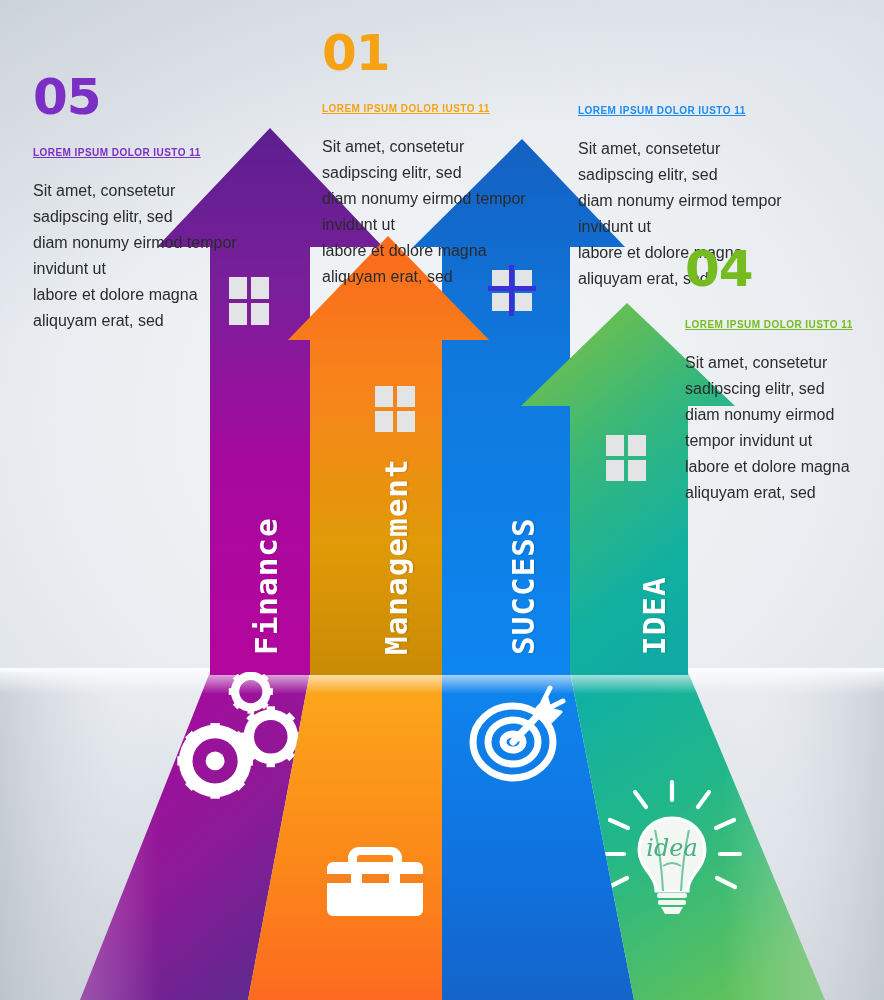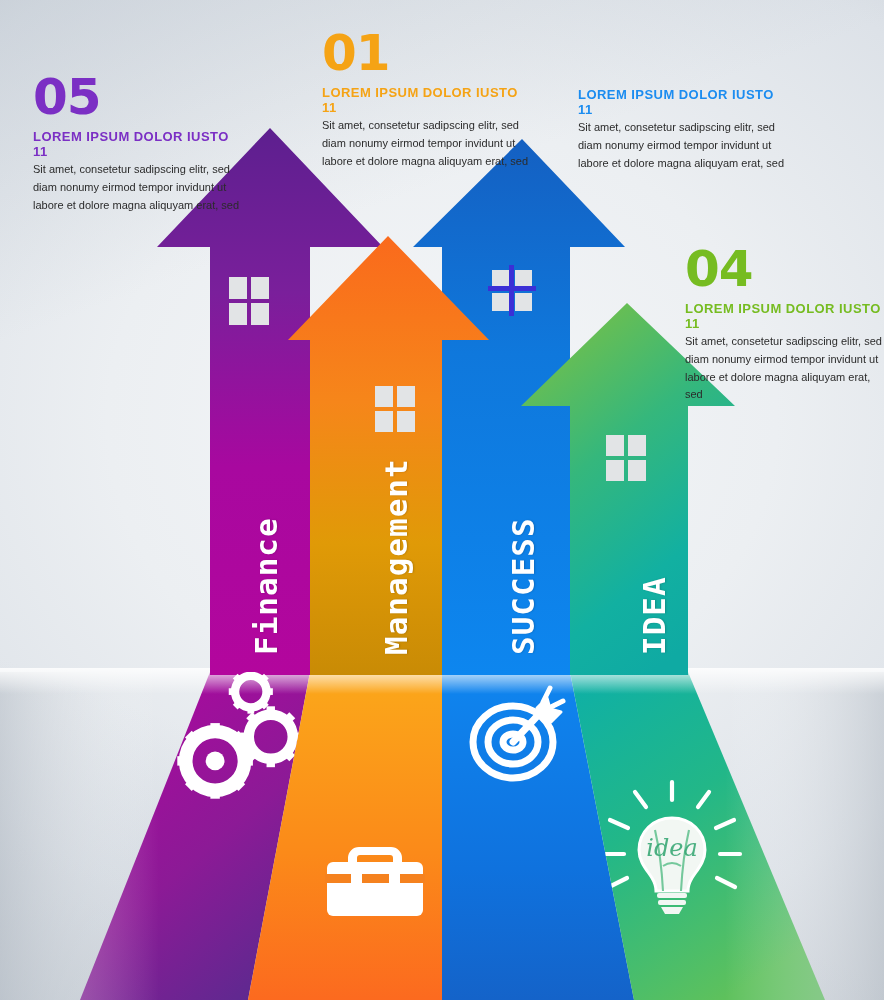--- a/index.html
+++ b/index.html
@@ -21,24 +21,24 @@
   svg.layer{position:absolute;left:0;top:0;width:884px;height:1000px;}
   #artwork{z-index:2;}
 
   
   .callout{position:absolute;z-index:6;}
   .num{
     font-size:50px;font-weight:bold;line-height:.92;letter-spacing:-1px;
     font-family:"DejaVu Sans","Liberation Sans",sans-serif;
   }
   .head{
-    font-size:13px;font-weight:bold;letter-spacing:.45px;margin-top:9px;
+    font-size:10px;font-weight:bold;letter-spacing:.45px;margin-top:27px;text-decoration:underline;
   }
   .body{
-    font-size:11px;color:#2b2b2b;line-height:1.62;margin-top:2px;white-space:pre-line;
+    font-size:16px;color:#2b2b2b;line-height:1.62;margin-top:20px;white-space:pre-line;
   }
   #c1{left:33px;top:74px;width:212px;}
   #c2{left:322px;top:30px;width:214px;}
   #c3{left:578px;top:78px;width:214px;}
   #c4{left:685px;top:246px;width:200px;}
 
   
   .vlabel{
     position:absolute;z-index:5;color:#ffffff;
     font-family:"DejaVu Sans Mono","Liberation Mono",monospace;

